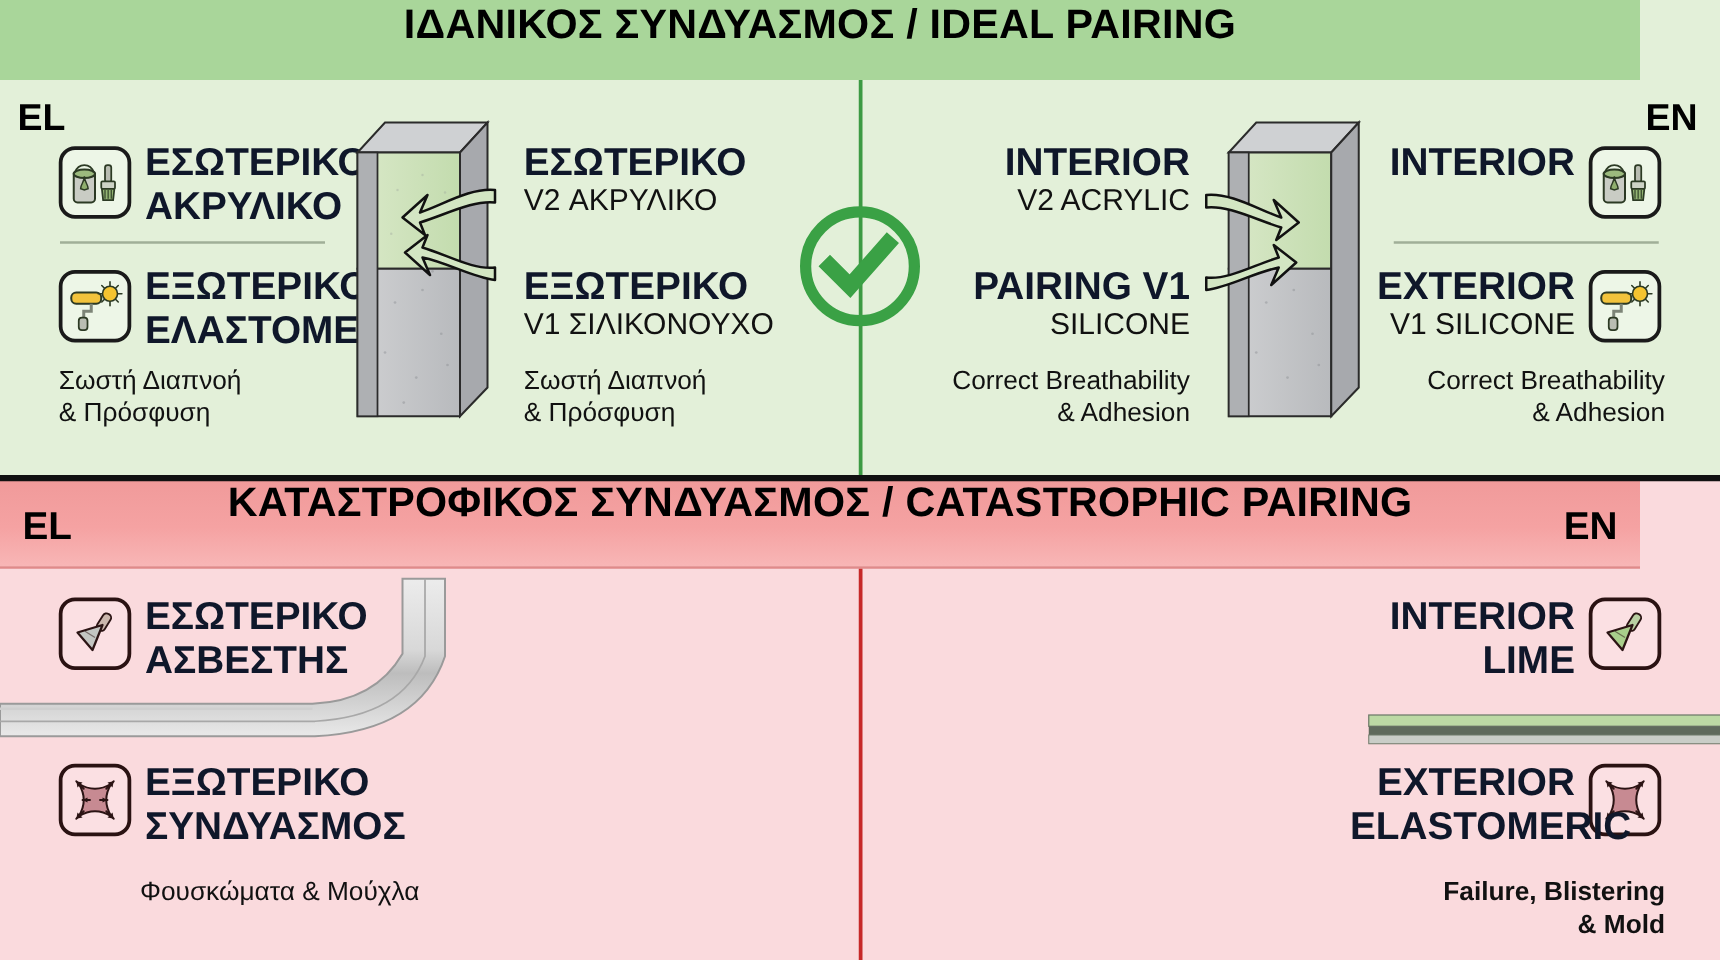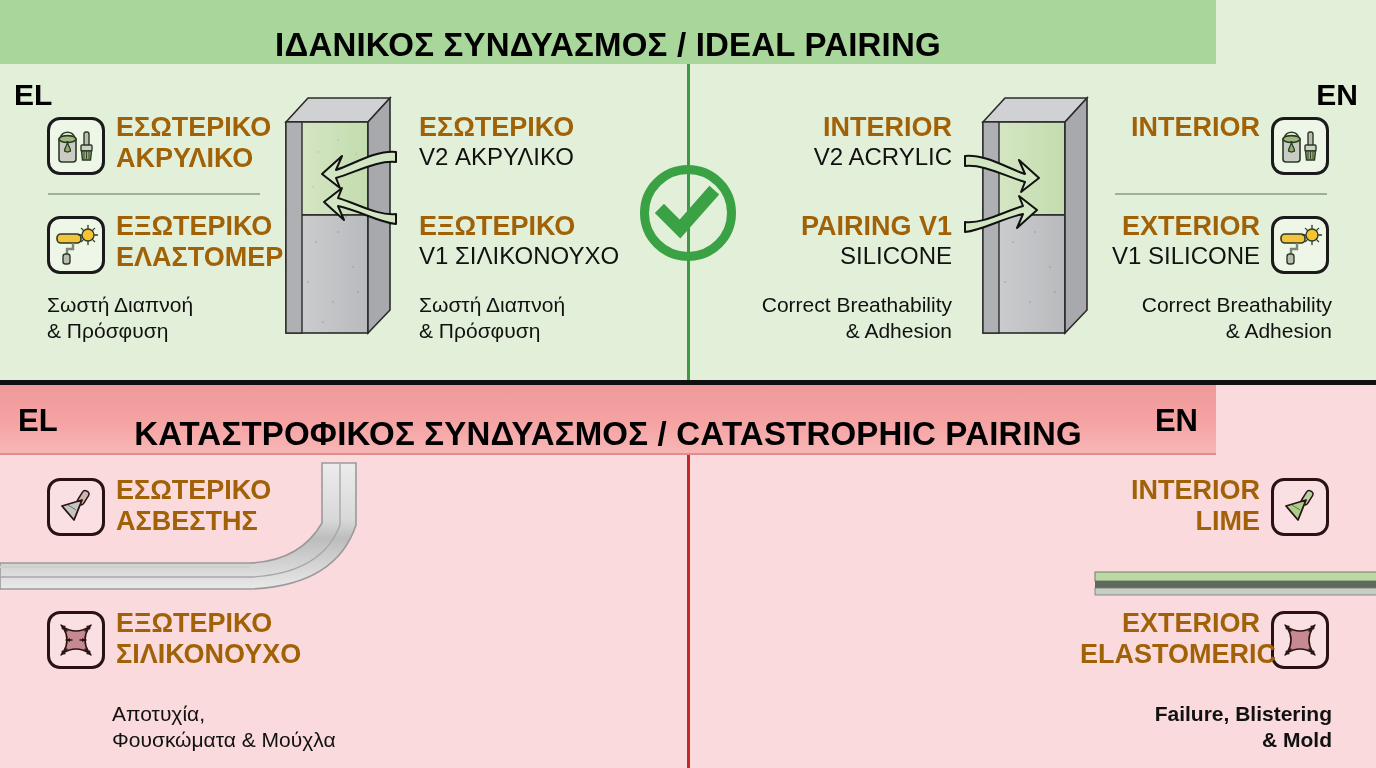--- a/index.html
+++ b/index.html
@@ -16,22 +16,22 @@
   #panel-good  { top: 0;   height: 383px; background: #e3f0d9; }
   #panel-bad   { top: 383px; height: 385px; background: #fadadd; }
 
   .panel-divider {
     position: absolute; left: 0; top: 380px; width: 1376px; height: 5px;
     background: #111; z-index: 40;
   }
 
   
   .banner {
-    position: absolute; left: 0; width: 1216px;
-    display: flex; align-items: flex-end; justify-content: center;
+    position: absolute; left: 0; width: 1312px;
+    display: flex; align-items: flex-start; justify-content: center;
   }
   #banner-good {
     top: 0; height: 64px; background: #a9d69a;
   }
   #banner-bad {
     top: 0; height: 72px;
     background: linear-gradient(180deg,#f09a9a 0%, #f5a2a2 55%, #f8b6b6 100%);
     border-bottom: 2px solid #e08a8a;
   }
   .banner-title {
@@ -50,21 +50,21 @@
   #lang-en-bot { right: 18px; top: 20px; font-size: 31px; }
 
   
   .vsep { position: absolute; width: 3px; z-index: 5; }
   #vsep-good { left: 687px; top: 64px;  height: 316px; background: #3c9a43; }
   #vsep-bad  { left: 687px; top: 72px;  height: 313px; background: #c62828; }
 
   
   .txt-block { position: absolute; }
   .lbl-main {
-    font-size: 27px; font-weight: 700; color: #a16207; line-height: 1.13;
+    font-size: 31px; font-weight: 700; color: #0f172a; line-height: 1.13;
     white-space: nowrap;
   }
   .lbl-sub {
     font-size: 24px; font-weight: 400; color: #111; line-height: 1.13;
     white-space: nowrap;
   }
   .note {
     font-size: 21px; font-weight: 400; color: #111; line-height: 1.25;
   }
   .note.bold-en { font-weight: 700; font-size: 21px; }
@@ -343,25 +343,24 @@
             <polygon points="37,6 32,7 36,11"></polygon>
           <polygon points="7,36 12,35 8,31"></polygon>
             <polygon points="37,36 32,35 36,31"></polygon>
           <polygon points="12,21 16,19 16,23"></polygon>
             <polygon points="32,21 28,19 28,23"></polygon>
         </g>
       </svg>
     </div>
     <div class="txt-block" style="left:116px;top:225px;">
       <div class="lbl-main">ΕΞΩΤΕΡΙΚΟ</div>
-      <div class="lbl-main">ΣΙΛΙΚΟΝΟΥΧΟ</div>
+      <div class="lbl-main">ΣΥΝΔΥΑΣΜΟΣ</div>
     </div>
 
     <div class="txt-block" style="left:112px;top:318px;">
-      <div class="note">Αποτυχία,</div>
       <div class="note">Φουσκώματα &amp; Μούχλα</div>
     </div>
 
     <svg style="position:absolute;left:0px;top:80px;" width="420" height="250" viewBox="0 0 420 250">
       <defs>
         <linearGradient id="lyr" x1="0" y1="0" x2="0" y2="1">
           <stop offset="0" stop-color="#ececec"></stop>
             <stop offset=".45" stop-color="#d8d8d8"></stop>
           <stop offset=".6" stop-color="#bdbdbd"></stop>
             <stop offset="1" stop-color="#e9e9e9"></stop>

